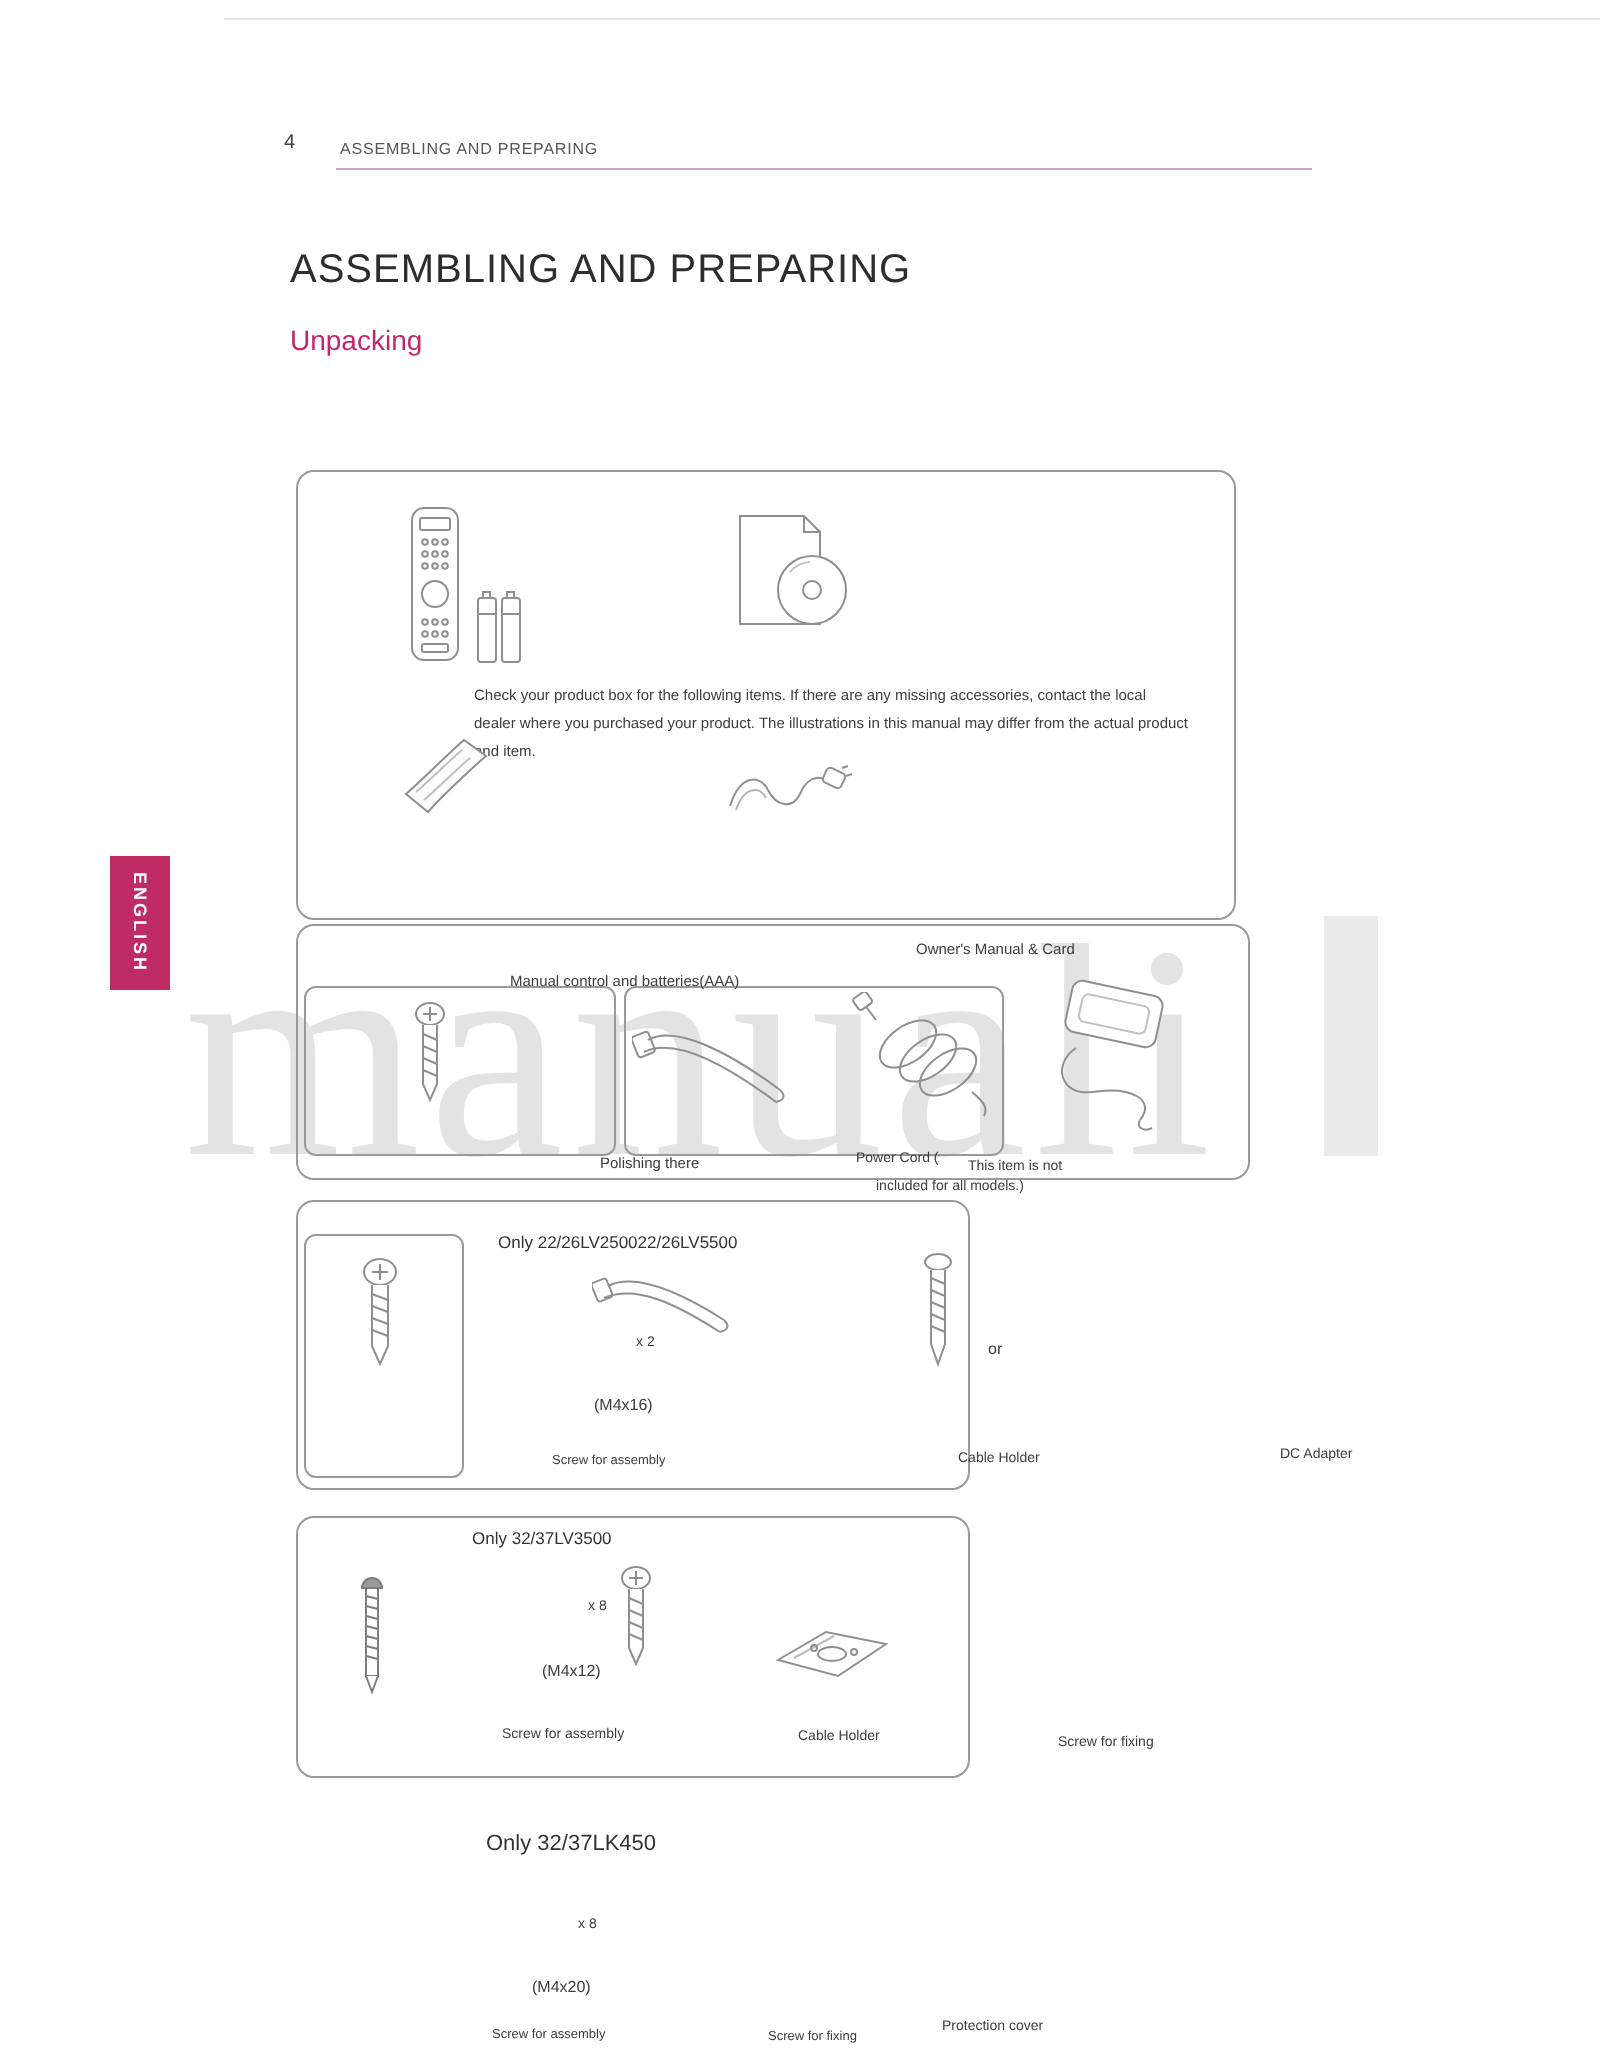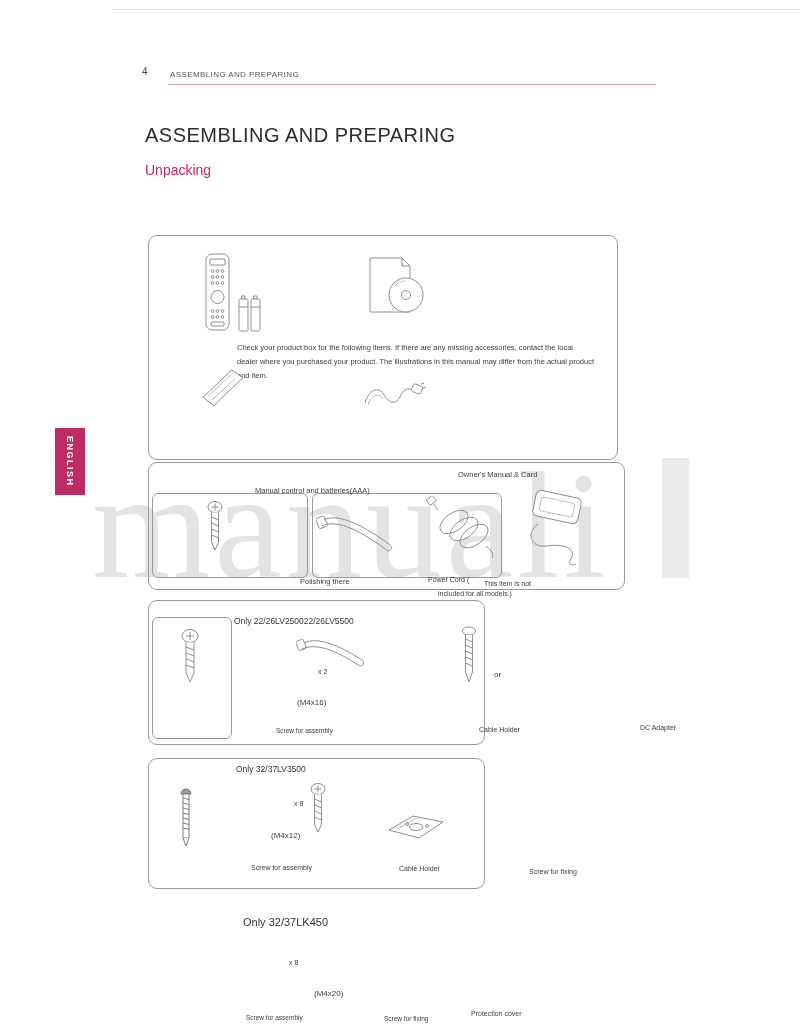--- a/index.html
+++ b/index.html
@@ -188,21 +188,21 @@
     <path d="M52,72 C50,76 54,78 58,76"></path>
   </svg>
 </div>
 
 <span class="lbl" style="left:300px; top:577px; font-size:7.5px; z-index:3;">Polishing there</span>
 <span class="lbl" style="left:428px; top:576px; font-size:7px; z-index:3;">Power Cord (</span>
 <span class="lbl" style="left:484px; top:580px; font-size:7px; z-index:3;">This item is not</span>
 <span class="lbl" style="left:438px; top:590px; font-size:7px; z-index:3;">included for all models.)</span>
 
 <div class="box" style="left:148px; top:600px; width:337px; height:145px;"></div>
-<span class="lbl" style="left:234px; top:616px; font-size:8.5px; color:#333; z-index:3;">Only 22/26LV250022/26LV5500</span>
+<span class="lbl" style="left:249px; top:616px; font-size:8.5px; color:#333; z-index:3;">Only 22/26LV250022/26LV5500</span>
 <div class="subbox" style="left:152px; top:617px; width:80px; height:122px; z-index:2;"></div>
 
 <div class="illus" style="left:178px; top:628px;">
   <svg width="24" height="58" viewBox="0 0 24 58" fill="none" stroke="#8f8f8f" stroke-width="1">
     <ellipse cx="12" cy="8" rx="8" ry="6.5" fill="#ffffff"></ellipse>
     <line x1="12" y1="4" x2="12" y2="12"></line>
       <line x1="8" y1="8" x2="16" y2="8"></line>
     <path d="M8,14.5 V45 L12,54 L16,45 V14.5" fill="#ffffff"></path>
     <line x1="8" y1="19" x2="16" y2="22"></line>
       <line x1="8" y1="25" x2="16" y2="28"></line>
@@ -283,16 +283,16 @@
     <circle cx="24" cy="16" r="1.5"></circle>
       <circle cx="44" cy="18" r="1.5"></circle>
   </svg>
 </div>
 
 <span class="lbl" style="left:399px; top:865px; font-size:7px; z-index:3;">Cable Holder</span>
 <span class="lbl" style="left:529px; top:868px; font-size:7px; z-index:3;">Screw for fixing</span>
 
 <span class="lbl" style="left:243px; top:916px; font-size:11px; color:#333; z-index:3;">Only 32/37LK450</span>
 <span class="lbl" style="left:289px; top:959px; font-size:7px; z-index:3;">x 8</span>
-<span class="lbl" style="left:266px; top:989px; font-size:8px; z-index:3;margin-left:48px;">(M4x20)</span>
+<span class="lbl" style="left:266px; top:989px; font-size:8px; z-index:3;">(M4x20)</span>
 <span class="lbl" style="left:246px; top:1014px; font-size:6.5px; z-index:3;">Screw for assembly</span>
 <span class="lbl" style="left:384px; top:1015px; font-size:6.5px; z-index:3;">Screw for fixing</span>
 <span class="lbl" style="left:471px; top:1010px; font-size:7px; z-index:3;">Protection cover</span>
 
 </body></html>

